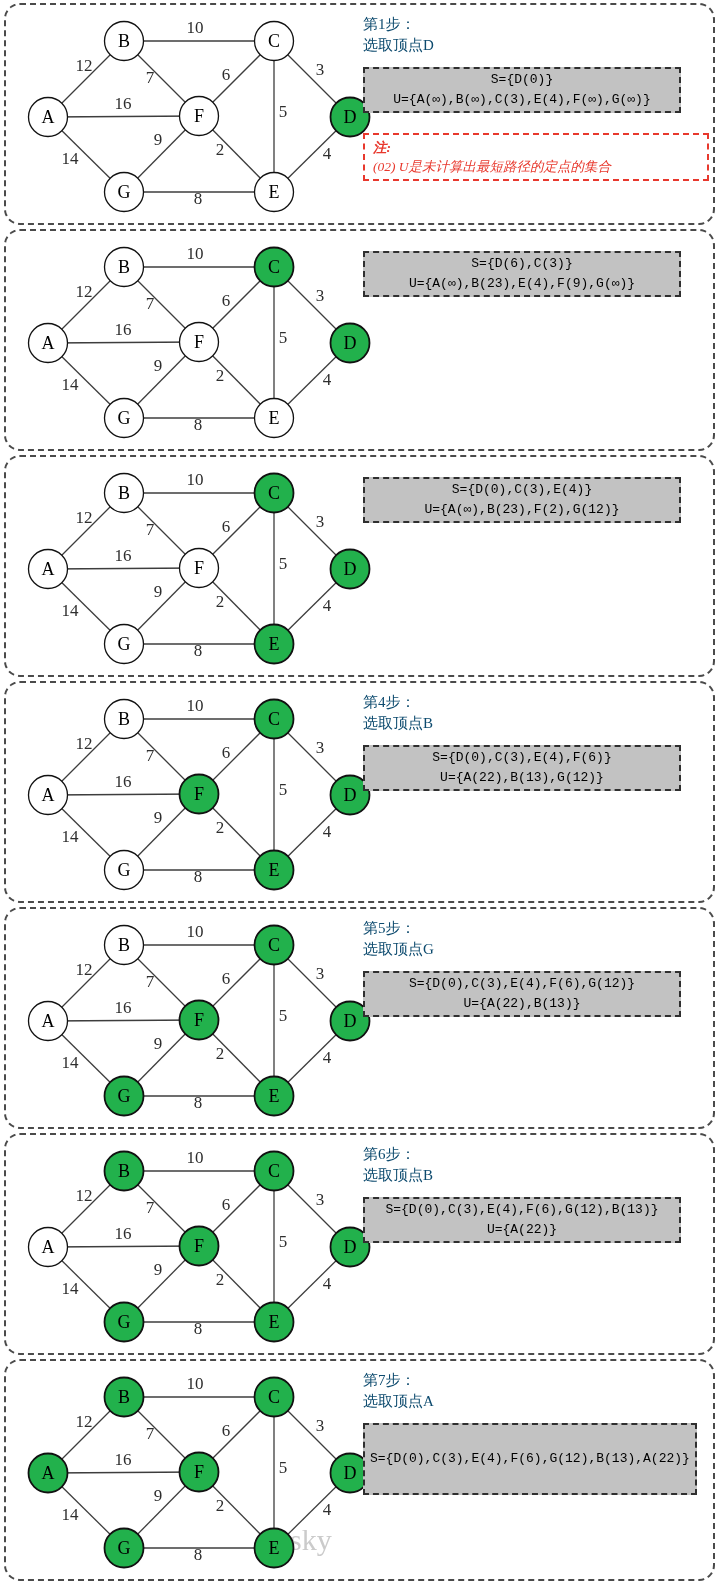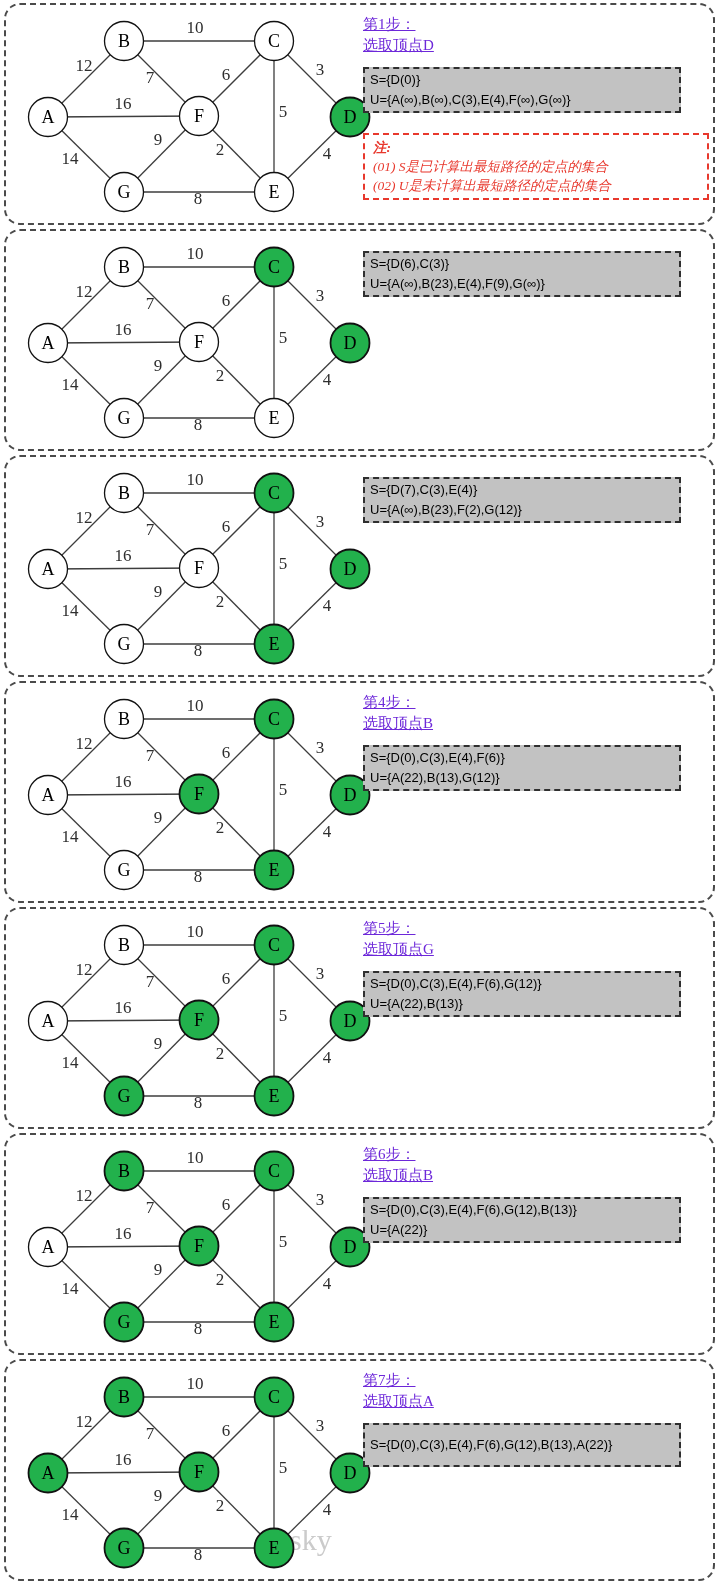--- a/index.html
+++ b/index.html
@@ -14,35 +14,36 @@
     box-sizing:border-box;
     background:#fff;
   }
   .graph{position:absolute;left:4px;top:1px;}
   .nlabel{font-family:"Liberation Serif",serif;font-size:18px;fill:#000;}
   .wlabel{font-family:"Liberation Serif",serif;font-size:17px;fill:#2e2e2e;}
   .wm{font-family:"Liberation Serif",serif;font-size:30px;fill:#cbcbcb;}
   .rcol{position:absolute;left:357px;top:9px;width:352px;}
   .step-title div{
     font-family:"Liberation Serif",serif;
-    font-size:15px;line-height:21px;color:#6d28d9;white-space:nowrap;text-decoration:underline;
+    font-size:15px;line-height:21px;color:#0c4a6e;white-space:nowrap;
   }
   .su-box{
     display:inline-block;
     margin-top:11px;
     background:#c2c2c2;
     border:2px dashed #2f2f2f;
     padding:1px 5px;
     min-width:304px;
-    font-family:Liberation Sans, sans-serif;
+    font-family:Liberation Mono, monospace;
     font-size:13px;line-height:20px;color:#000;
     white-space:nowrap;
+    text-align:center;
   }
   .su-box div:empty{display:none;}
-  .su-box.pad{padding:10px 5px;}
+  .su-box.pad{padding:24px 5px;}
   .note-box{
     margin-top:20px;
     width:326px;
     border:2px dashed #e8382d;
     padding:3px 8px;
     font-family:"Liberation Serif",serif;
     font-style:italic;
     font-size:13.5px;line-height:19px;
     color:#e8382d;
     white-space:nowrap;
@@ -99,21 +100,20 @@
       <div class="step-title">
         <div>第1步：</div>
         <div>选取顶点D</div>
       </div>
       <div class="su-box">
         <div>S={D(0)}</div>
         <div>U={A(∞),B(∞),C(3),E(4),F(∞),G(∞)}</div>
       </div>
       <div class="note-box">
         <div class="note-title">注:</div>
-        <div>(01) S是已计算出最短路径的定点的集合</div>
         <div>(02) U是未计算出最短路径的定点的集合</div>
       </div>
     </div>
   </section>
 
   <section class="panel">
     <svg class="graph" width="365" height="214" viewBox="0 0 365 214">
         <line x1="38" y1="111" x2="114" y2="35" stroke="#3d3d3d" stroke-width="1.3"></line>
         <line x1="114" y1="35" x2="264" y2="35" stroke="#3d3d3d" stroke-width="1.3"></line>
         <line x1="114" y1="35" x2="189" y2="110" stroke="#3d3d3d" stroke-width="1.3"></line>
@@ -199,21 +199,21 @@
         <text x="264" y="192" text-anchor="middle" class="nlabel">E</text>
         <circle cx="189" cy="110" r="19.5" fill="#ffffff" stroke="#111111" stroke-width="1.3"></circle>
         <text x="189" y="116" text-anchor="middle" class="nlabel">F</text>
         <circle cx="114" cy="186" r="19.5" fill="#ffffff" stroke="#111111" stroke-width="1.3"></circle>
         <text x="114" y="192" text-anchor="middle" class="nlabel">G</text>
       </svg>
     <div class="rcol">
       <div class="step-title">
       </div>
       <div class="su-box">
-        <div>S={D(7),C(3),E(4)}</div>
+        <div>S={D(0),C(3),E(4)}</div>
         <div>U={A(∞),B(23),F(2),G(12)}</div>
       </div>
     </div>
   </section>
 
   <section class="panel">
     <svg class="graph" width="365" height="214" viewBox="0 0 365 214">
         <line x1="38" y1="111" x2="114" y2="35" stroke="#3d3d3d" stroke-width="1.3"></line>
         <line x1="114" y1="35" x2="264" y2="35" stroke="#3d3d3d" stroke-width="1.3"></line>
         <line x1="114" y1="35" x2="189" y2="110" stroke="#3d3d3d" stroke-width="1.3"></line>

